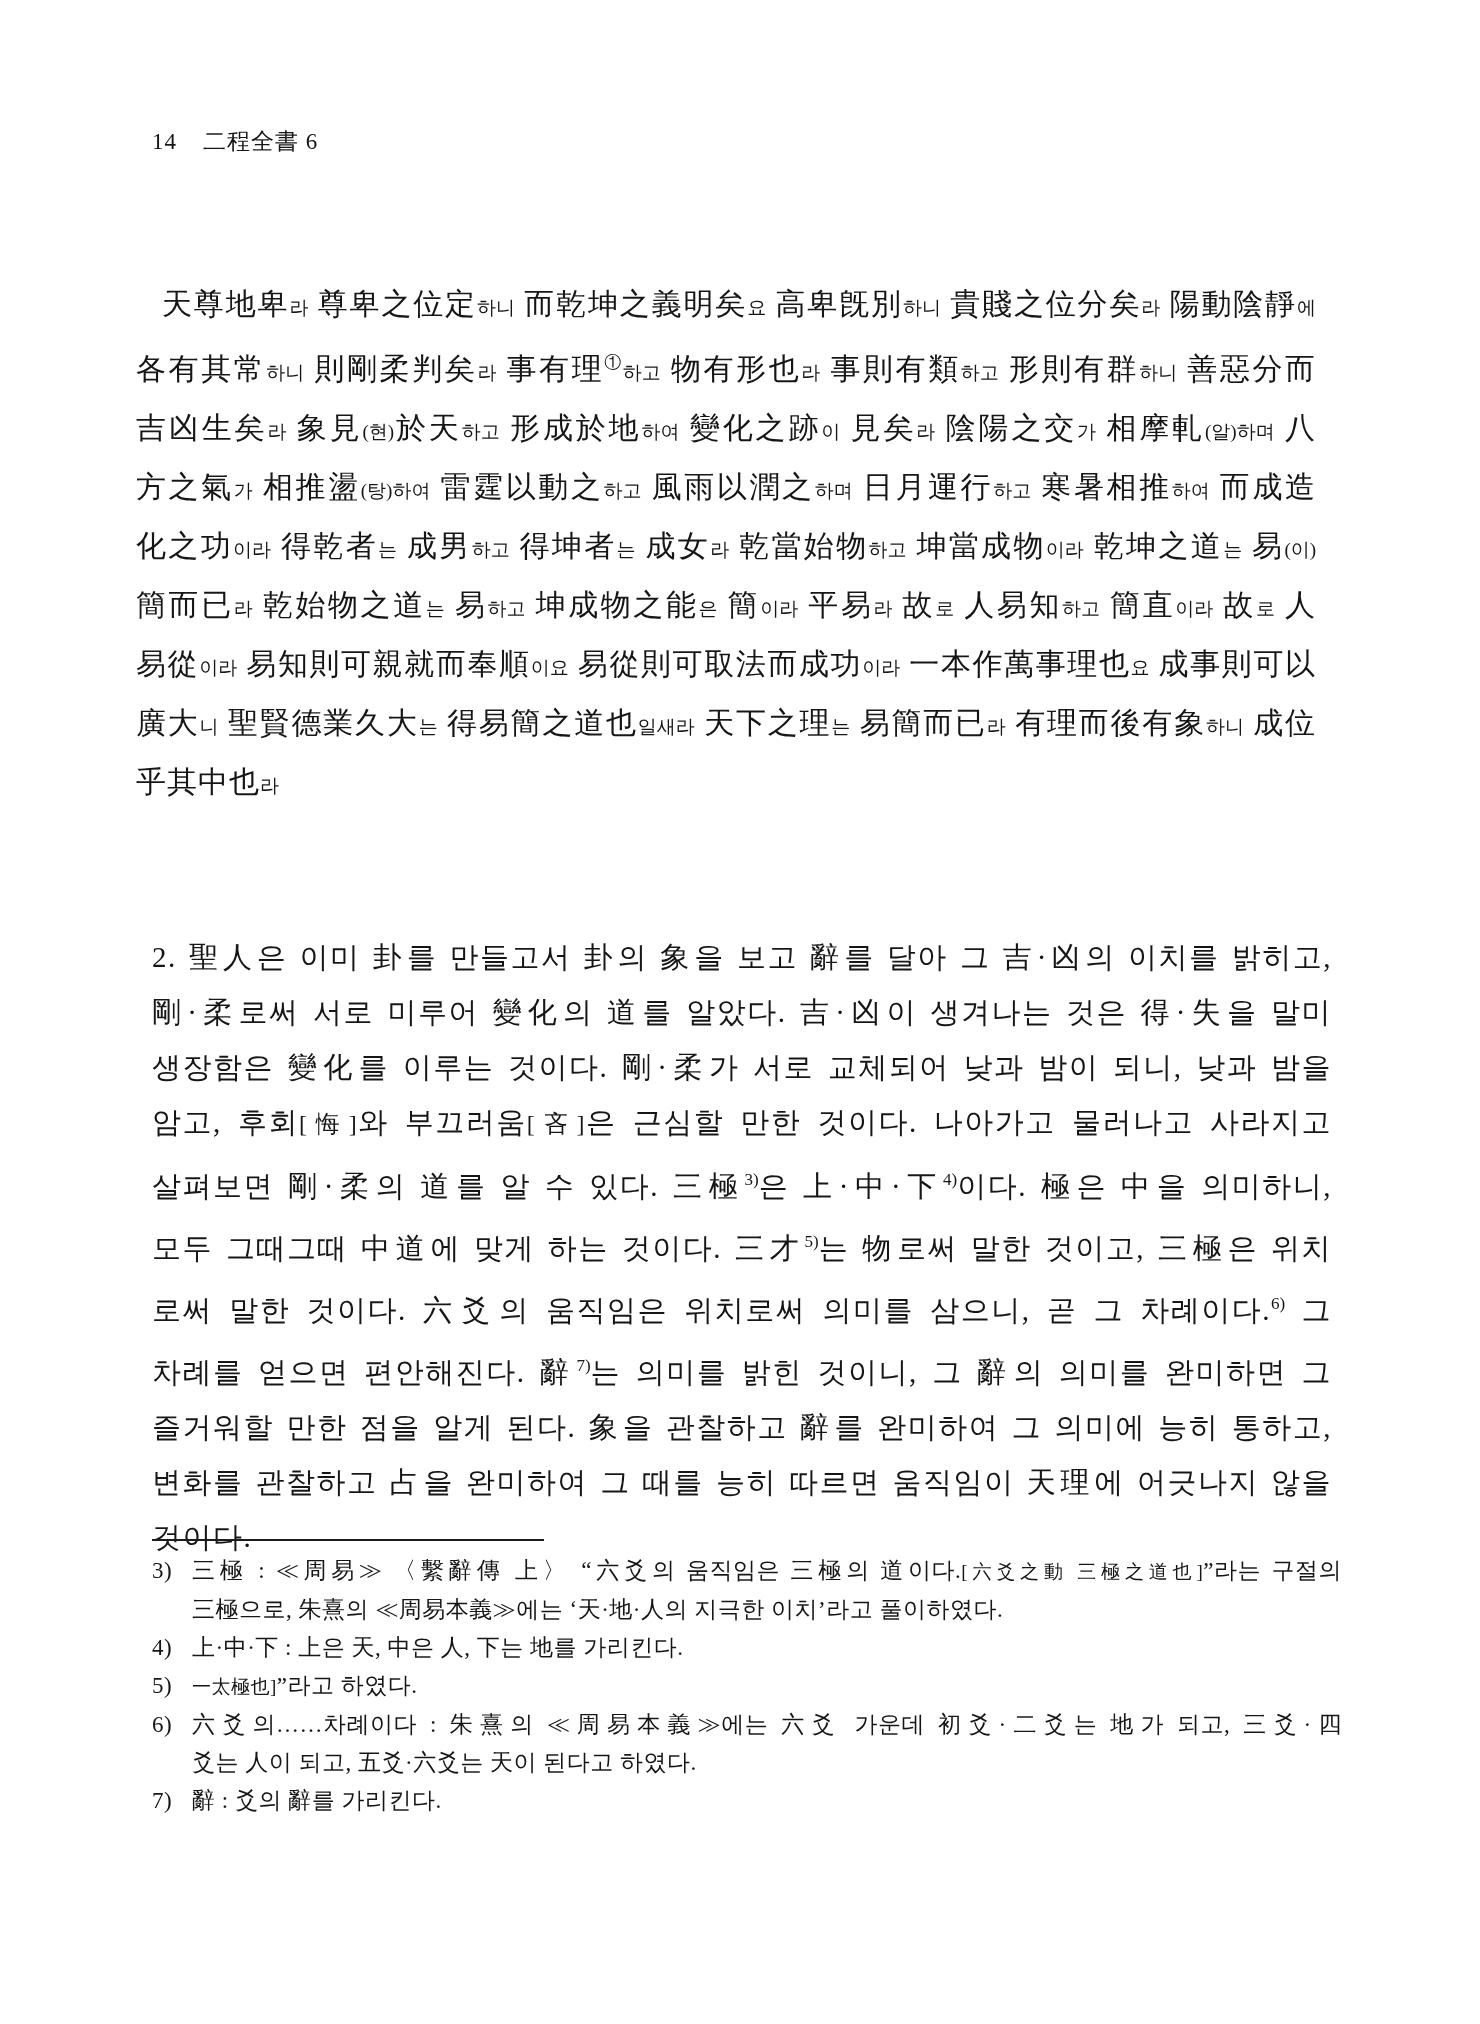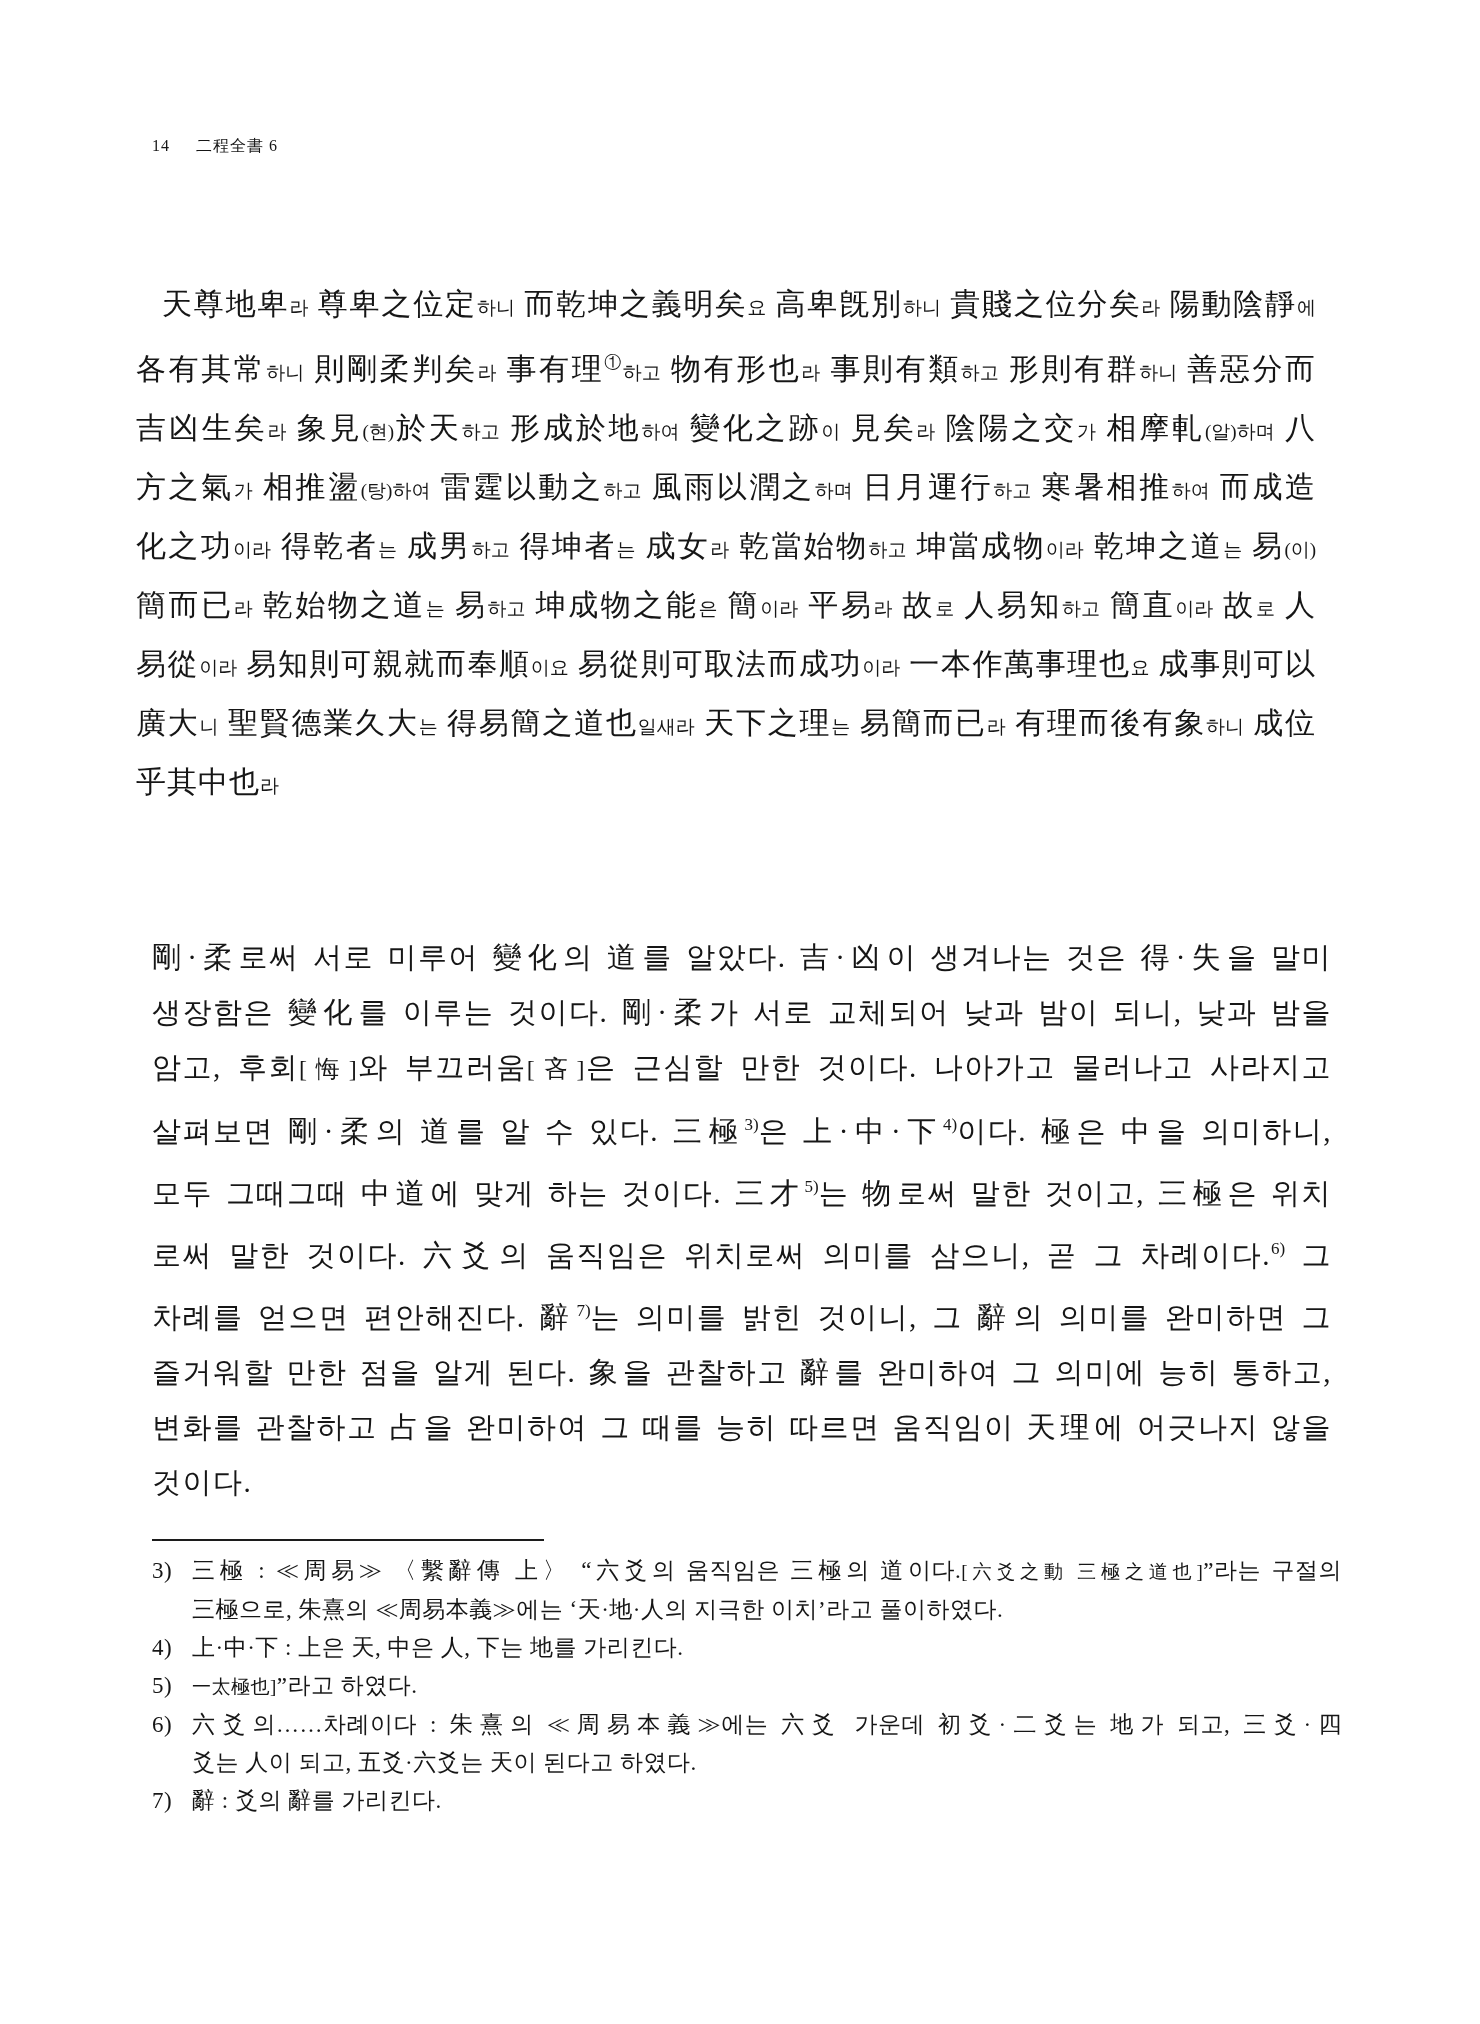--- a/index.html
+++ b/index.html
@@ -10,22 +10,22 @@
     margin: 0 auto;
     background: #ffffff;
     color: #161616;
     font-family: "Liberation Serif", "DejaVu Serif", serif;
     overflow: hidden;
   }
   .abs { position: absolute; }
 
   
   .header {
-    left: 152px; top: 136px;
-    font-size: 16px;
+    left: 152px; top: 126px;
+    font-size: 23px;
     letter-spacing: 1px;
     white-space: nowrap;
   }
   .header .pagenum { margin-right: 26px; }
 
   
   .hanmun {
     left: 136px; top: 276px; width: 1180px;
     font-size: 30px;
     line-height: 55px;
@@ -90,20 +90,21 @@
       <div class="line j"><span>方之氣</span><span class="sm">가</span><span> 相推盪</span><span class="sm">(탕)하여</span><span> 雷霆以動之</span><span class="sm">하고</span><span> 風雨以潤之</span><span class="sm">하며</span><span> 日月運行</span><span class="sm">하고</span><span> 寒暑相推</span><span class="sm">하여</span><span> 而成造</span></div>
       <div class="line j"><span>化之功</span><span class="sm">이라</span><span> 得乾者</span><span class="sm">는</span><span> 成男</span><span class="sm">하고</span><span> 得坤者</span><span class="sm">는</span><span> 成女</span><span class="sm">라</span><span> 乾當始物</span><span class="sm">하고</span><span> 坤當成物</span><span class="sm">이라</span><span> 乾坤之道</span><span class="sm">는</span><span> 易</span><span class="sm">(이)</span></div>
       <div class="line j"><span>簡而已</span><span class="sm">라</span><span> 乾始物之道</span><span class="sm">는</span><span> 易</span><span class="sm">하고</span><span> 坤成物之能</span><span class="sm">은</span><span> 簡</span><span class="sm">이라</span><span> 平易</span><span class="sm">라</span><span> 故</span><span class="sm">로</span><span> 人易知</span><span class="sm">하고</span><span> 簡直</span><span class="sm">이라</span><span> 故</span><span class="sm">로</span><span> 人</span></div>
       <div class="line j"><span>易從</span><span class="sm">이라</span><span> 易知則可親就而奉順</span><span class="sm">이요</span><span> 易從則可取法而成功</span><span class="sm">이라</span><span> 一本作萬事理也</span><span class="sm">요</span><span> 成事則可以</span></div>
       <div class="line j"><span>廣大</span><span class="sm">니</span><span> 聖賢德業久大</span><span class="sm">는</span><span> 得易簡之道也</span><span class="sm">일새라</span><span> 天下之理</span><span class="sm">는</span><span> 易簡而已</span><span class="sm">라</span><span> 有理而後有象</span><span class="sm">하니</span><span> 成位</span></div>
       <div class="line"><span>乎其中也</span><span class="sm">라</span></div>
     </div>
 
 
   <div class="abs trans">
+      <div class="line j"><span>2. 聖人은 이미 卦를 만들고서 卦의 象을 보고 辭를 달아 그 吉·凶의 이치를 밝히고,</span></div>
       <div class="line j"><span>剛·柔로써 서로 미루어 變化의 道를 알았다. 吉·凶이 생겨나는 것은 得·失을 말미</span></div>
       <div class="line j"><span>생장함은 變化를 이루는 것이다. 剛·柔가 서로 교체되어 낮과 밤이 되니, 낮과 밤을</span></div>
       <div class="line j"><span>암고, 후회</span><span class="sm">[悔]</span><span>와 부끄러움</span><span class="sm">[吝]</span><span>은 근심할 만한 것이다. 나아가고 물러나고 사라지고</span></div>
       <div class="line j"><span>살펴보면 剛·柔의 道를 알 수 있다. 三極</span><span class="sup">3)</span><span>은 上·中·下</span><span class="sup">4)</span><span>이다. 極은 中을 의미하니,</span></div>
       <div class="line j"><span>모두 그때그때 中道에 맞게 하는 것이다. 三才</span><span class="sup">5)</span><span>는 物로써 말한 것이고, 三極은 위치</span></div>
       <div class="line j"><span>로써 말한 것이다. 六爻의 움직임은 위치로써 의미를 삼으니, 곧 그 차례이다.</span><span class="sup">6)</span><span> 그</span></div>
       <div class="line j"><span>차례를 얻으면 편안해진다. 辭</span><span class="sup">7)</span><span>는 의미를 밝힌 것이니, 그 辭의 의미를 완미하면 그</span></div>
       <div class="line j"><span>즐거워할 만한 점을 알게 된다. 象을 관찰하고 辭를 완미하여 그 의미에 능히 통하고,</span></div>
       <div class="line j"><span>변화를 관찰하고 占을 완미하여 그 때를 능히 따르면 움직임이 天理에 어긋나지 않을</span></div>
       <div class="line"><span>것이다.</span></div>

